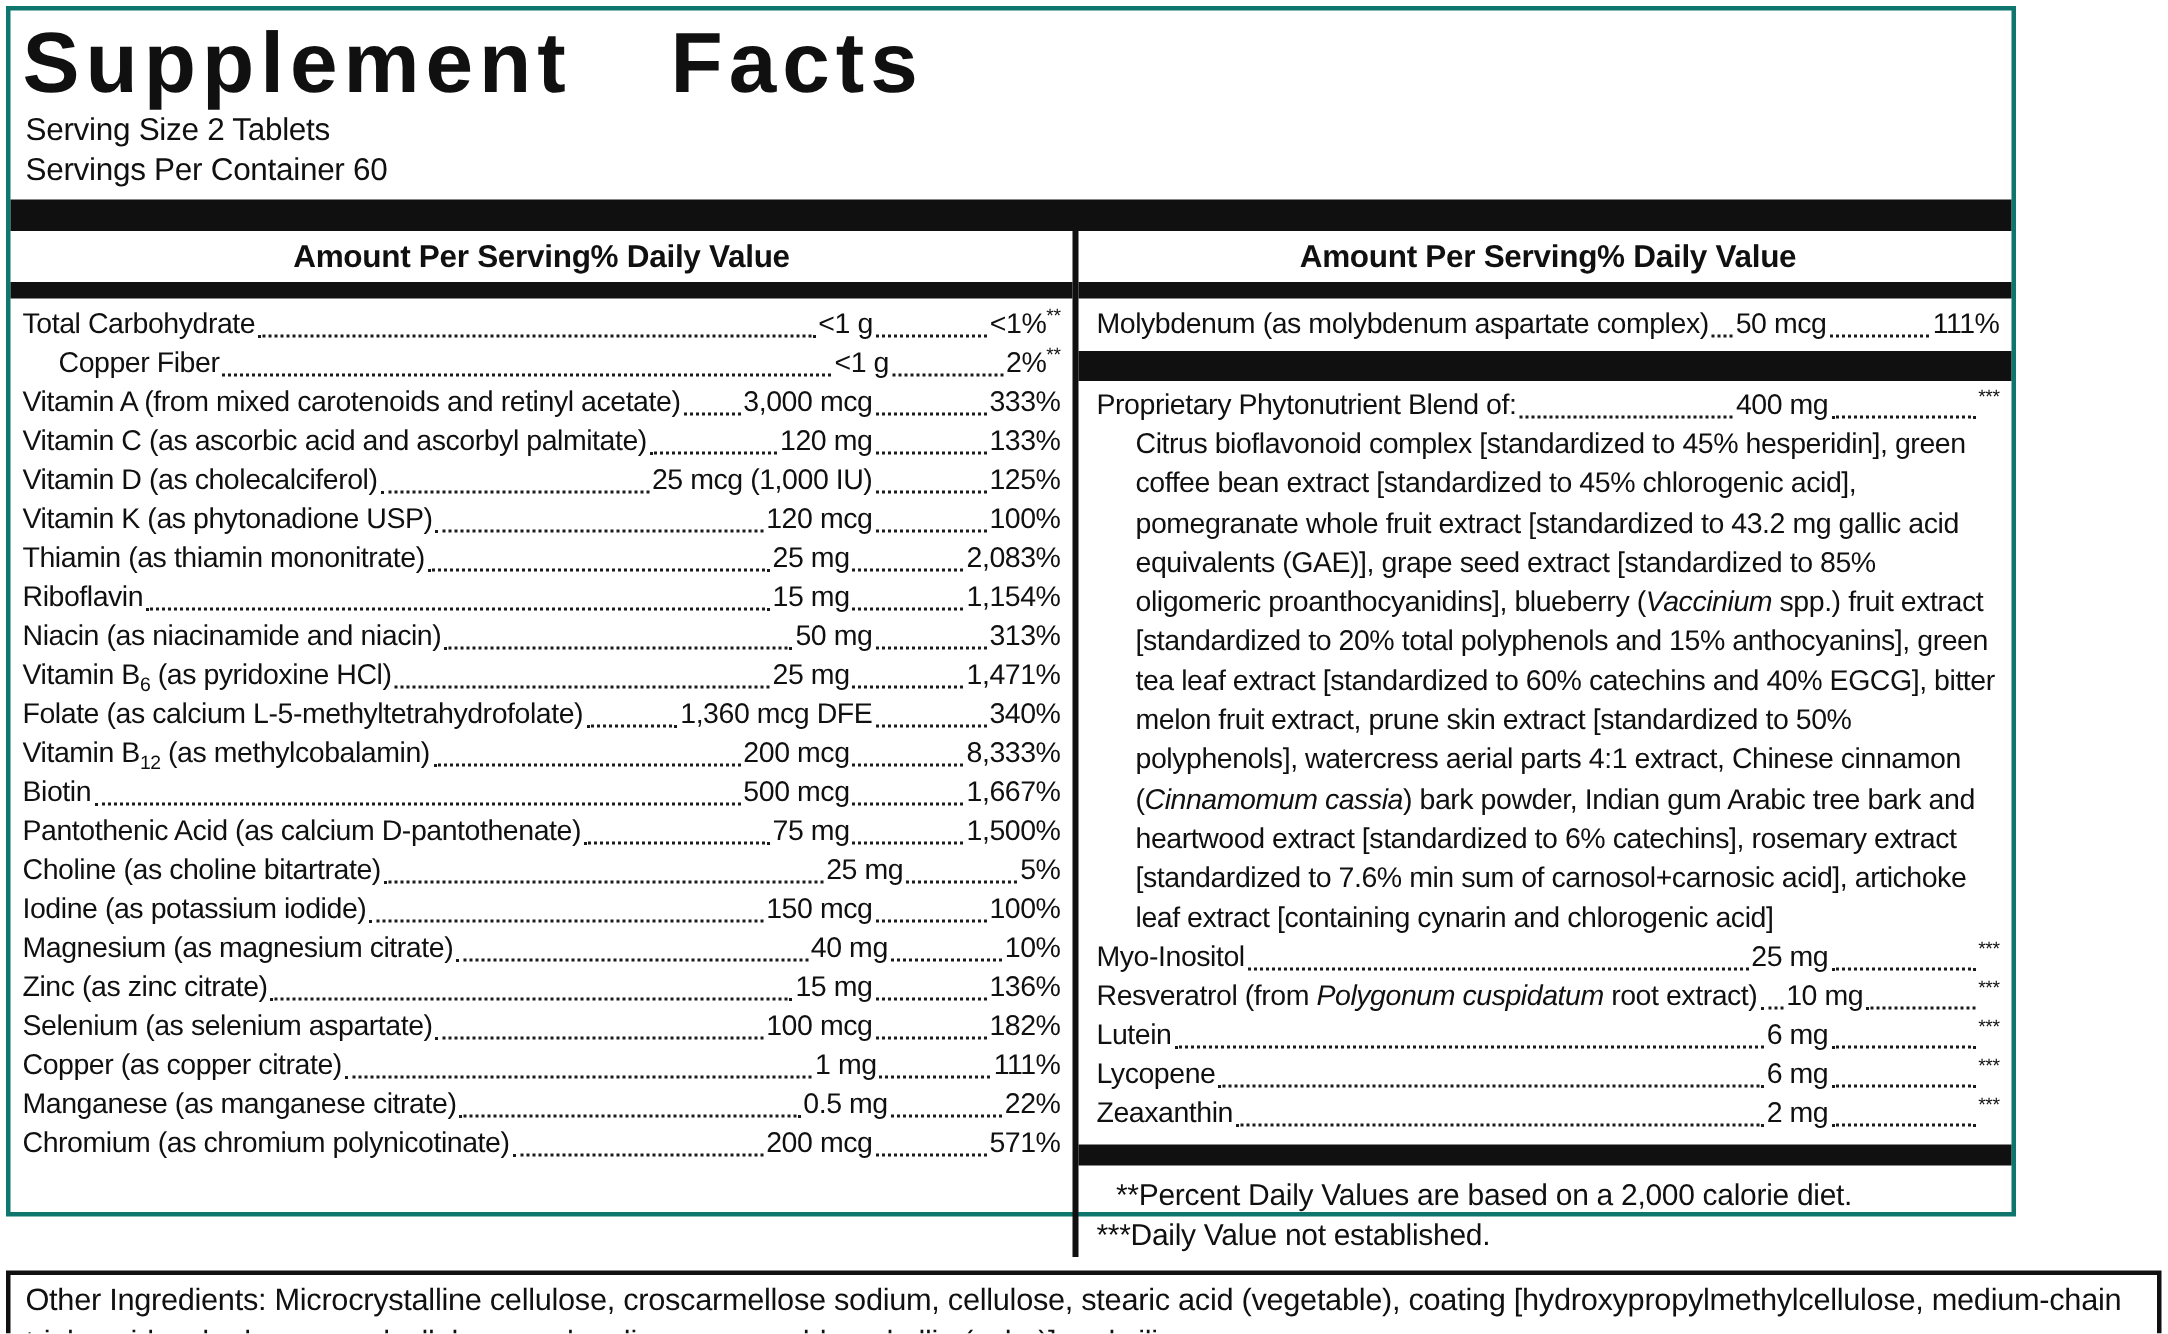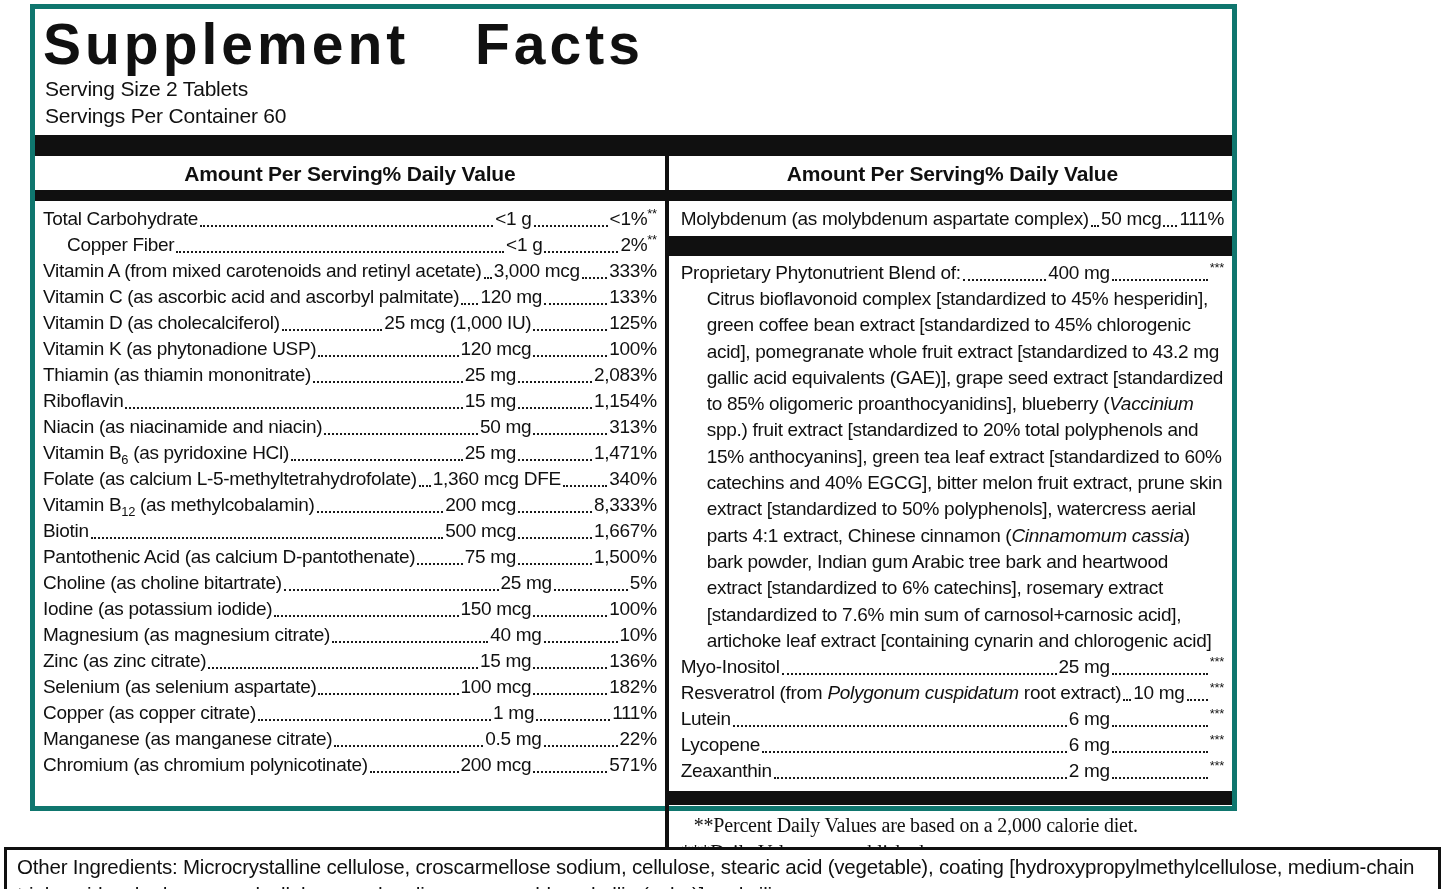--- a/index.html
+++ b/index.html
@@ -1,24 +1,23 @@
 <!DOCTYPE html>
 <html><head>
 <meta charset="utf-8">
 <style>
   html,body{margin:0;padding:0;background:#fff;}
   .wrap{
     position:relative;width:1445px;height:889px;background:#fff;
     font-family:"Liberation Sans",sans-serif;color:#101010;overflow:hidden;
   }
   .panel{
-    position:absolute;left:4px;top:4px;width:1207px;height:807px;
-    border:5px solid #0f766e;box-sizing:border-box;background:#fff;
+    position:absolute;left:4px;top:4px;width:1340px;height:807px;
+    border:3px solid #0f766e;box-sizing:border-box;background:#fff;
     padding:4px 8px;
-    margin-left:26px;
   }
   .title{
     margin:0;font-size:57px;font-weight:700;line-height:62px;
     letter-spacing:4px;word-spacing:46px;white-space:nowrap;
   }
   .serving{font-size:21px;line-height:27px;letter-spacing:-0.2px;padding-left:2px;}
   .bar{background:#101010;}
   .bar1{height:21px;margin:6px -8px 0 -8px;}
   .columns{display:flex;align-items:stretch;min-height:652px;margin:0 -8px;}
   .col{box-sizing:border-box;}
@@ -44,21 +43,21 @@
     flex:1 1 20px;min-width:8px;align-self:flex-end;height:0;
     border-bottom:2px dotted #1a1a1a;margin:0 2px 5px 2px;
   }
   .lead2{flex:0 1 74px;min-width:14px;}
   .col-right .lead2{flex-basis:96px;}
   sup{font-size:68%;line-height:0;}
   sub{font-size:68%;line-height:0;}
   .blend-desc{
     padding-left:26px;font-size:19px;line-height:26.3px;letter-spacing:-0.3px;
   }
-  .footnote{font-size:20px;line-height:27px;letter-spacing:-0.2px;font-family:Liberation Serif, serif;}
+  .footnote{font-size:20px;line-height:27px;letter-spacing:-0.2px;}
   .fn1{padding-left:13px;}
   .other-box{
     position:absolute;left:4px;top:823px;width:1437px;height:63px;
     border:3px solid #101010;box-sizing:border-box;background:#fff;
     padding:3px 10px;font-size:20.5px;line-height:28px;letter-spacing:-0.2px;margin-top:24px;
   }
 </style>
 </head>
 <body>
 

